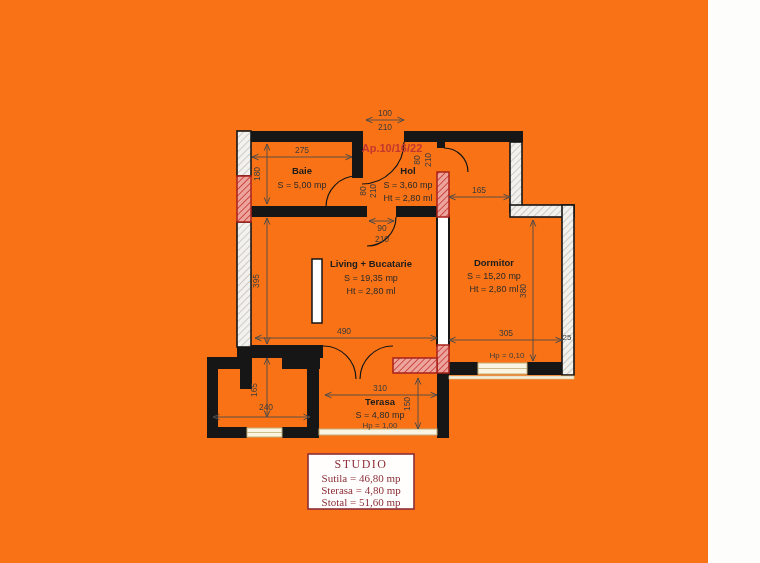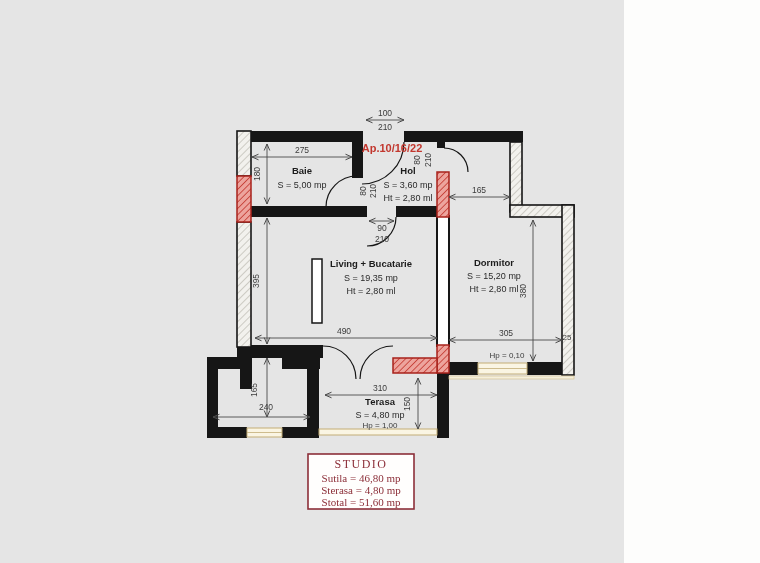--- a/index.html
+++ b/index.html
@@ -1,16 +1,16 @@
 <!DOCTYPE html>
 <html><head>
 <meta charset="utf-8">
 <style>
   html,body{margin:0;padding:0;background:#fdfdfc;}
-  .stage{position:relative;width:624px;height:563px;background:#e5e5e5;overflow:hidden;}
+  .stage{position:relative;width:708px;height:563px;background:#f97316;overflow:hidden;}
   svg{display:block;}
   text{text-anchor:middle;}
   .dim{font:8.5px "Liberation Sans", sans-serif;fill:#3c3c3c;}
   .dim-sm{font:8px "Liberation Sans", sans-serif;fill:#3c3c3c;}
   .room-name{font:bold 9.5px "Liberation Sans", sans-serif;fill:#1c1c1c;}
   .room-val{font:9px "Liberation Sans", sans-serif;fill:#2a2a2a;}
   .ap-label{font:bold 11px "Liberation Sans", sans-serif;fill:#c2372e;}
   .sum-title{font:12px "Liberation Serif", serif;fill:#8c2f39;letter-spacing:1.5px;}
   .sum-line{font:11px "Liberation Serif", serif;fill:#8c2f39;}
   .wallb{fill:#161616;}

